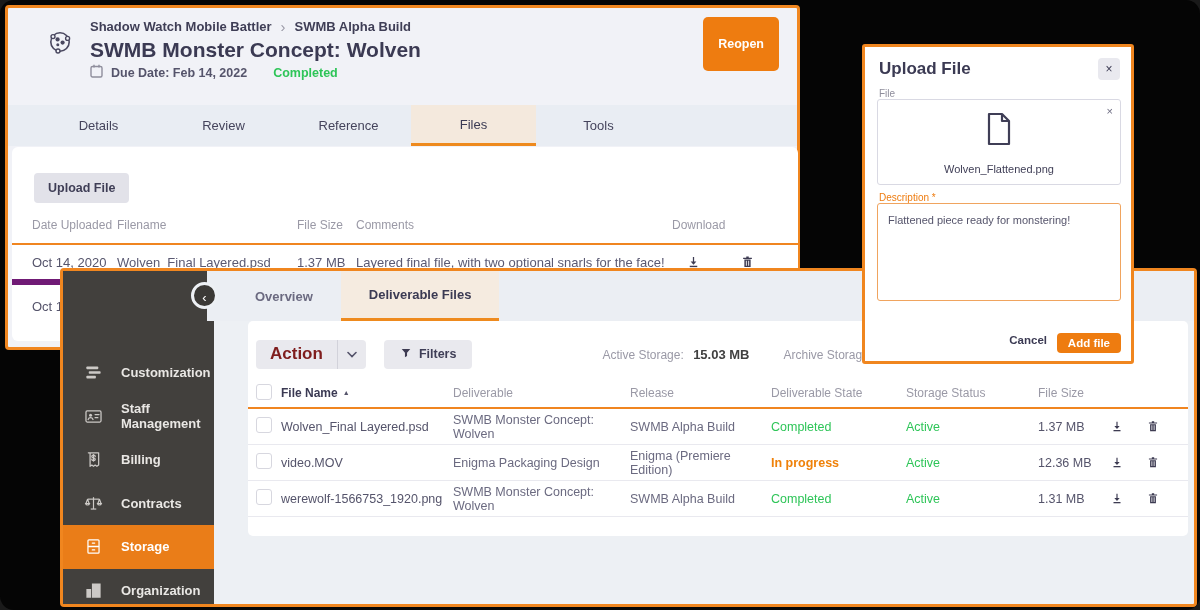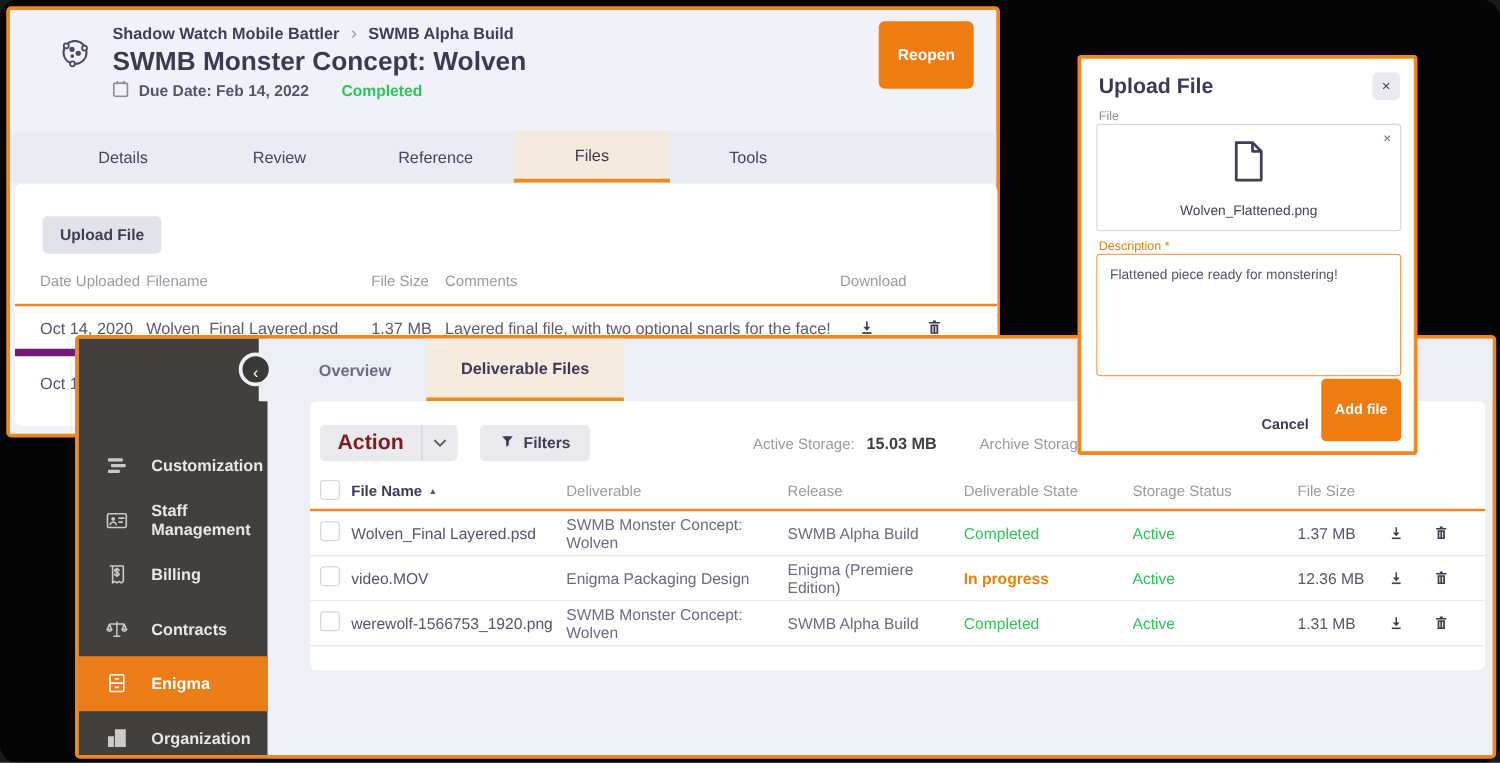--- a/index.html
+++ b/index.html
@@ -81,21 +81,21 @@
   .file-box{position:absolute;left:12px;top:52px;width:242px;height:84px;border:1px solid #d9d9e3;border-radius:3px;background:#fff;}
   .file-box .remove{position:absolute;right:5px;top:3px;background:none;border:none;color:#6b6a80;font-size:11px;cursor:pointer;padding:2px;font-family:inherit;}
   .file-box .doc{position:absolute;left:50%;top:12px;transform:translateX(-50%);}
   .file-box .fname{position:absolute;left:0;right:0;bottom:9px;text-align:center;font-size:11px;color:#3f3e56;}
   .desc-label{position:absolute;left:14px;top:145px;font-size:10px;color:#ee7c10;}
   .desc-box{position:absolute;left:12px;top:156px;width:222px;height:76px;border:1px solid #f0a45f;border-radius:3px;
     resize:none;font-family:inherit;font-size:11px;color:#55546b;padding:10px;outline:none;}
   .modal-cancel{position:absolute;right:78px;bottom:14px;background:none;border:none;font-size:11.5px;font-weight:700;
     color:#3b3a53;cursor:pointer;font-family:inherit;}
   .modal-submit{position:absolute;right:10px;bottom:8px;background:#ee7c10;color:#fff;border:none;border-radius:4px;
-    font-size:11.5px;font-weight:700;padding:19px 11px;cursor:pointer;font-family:inherit;}
+    font-size:11.5px;font-weight:700;padding:4px 11px;cursor:pointer;font-family:inherit;}
 </style>
 </head>
 <body>
 
 <div id="screen">
 
   <section class="panel" id="panelA">
     <div class="hdr">
       <span class="logo">
         <svg width="28" height="28" viewBox="0 0 28 28" fill="none">
@@ -219,21 +219,21 @@
           </svg>
           <span>Contracts</span>
         </div>
         <div class="side-item active">
           <svg width="19" height="19" viewBox="0 0 24 24" fill="none" stroke="#ffffff" stroke-width="1.6">
             <rect x="5" y="3.5" width="14" height="17" rx="1.2"></rect>
             <line x1="5" y1="12" x2="19" y2="12"></line>
             <line x1="10.5" y1="7.7" x2="13.5" y2="7.7" stroke-linecap="round"></line>
             <line x1="10.5" y1="16.3" x2="13.5" y2="16.3" stroke-linecap="round"></line>
           </svg>
-          <span>Enigma</span>
+          <span>Storage</span>
         </div>
         <div class="side-item">
           <svg width="19" height="19" viewBox="0 0 24 24" fill="#ccc9c6">
             <path d="M10 3h11v18H10V3zm2.5 3h2v2h-2V6zm4 0h2v2h-2V6zm-4 4h2v2h-2v-2zm4 0h2v2h-2v-2zm-4 4h2v2h-2v-2zm4 0h2v2h-2v-2z"></path>
             <path d="M3 10h6v11H3V10zm1.6 2.2h1.5v1.5H4.6v-1.5zm0 3.4h1.5v1.5H4.6v-1.5z"></path>
           </svg>
           <span>Organization</span>
         </div>
       </div>
     </nav>

